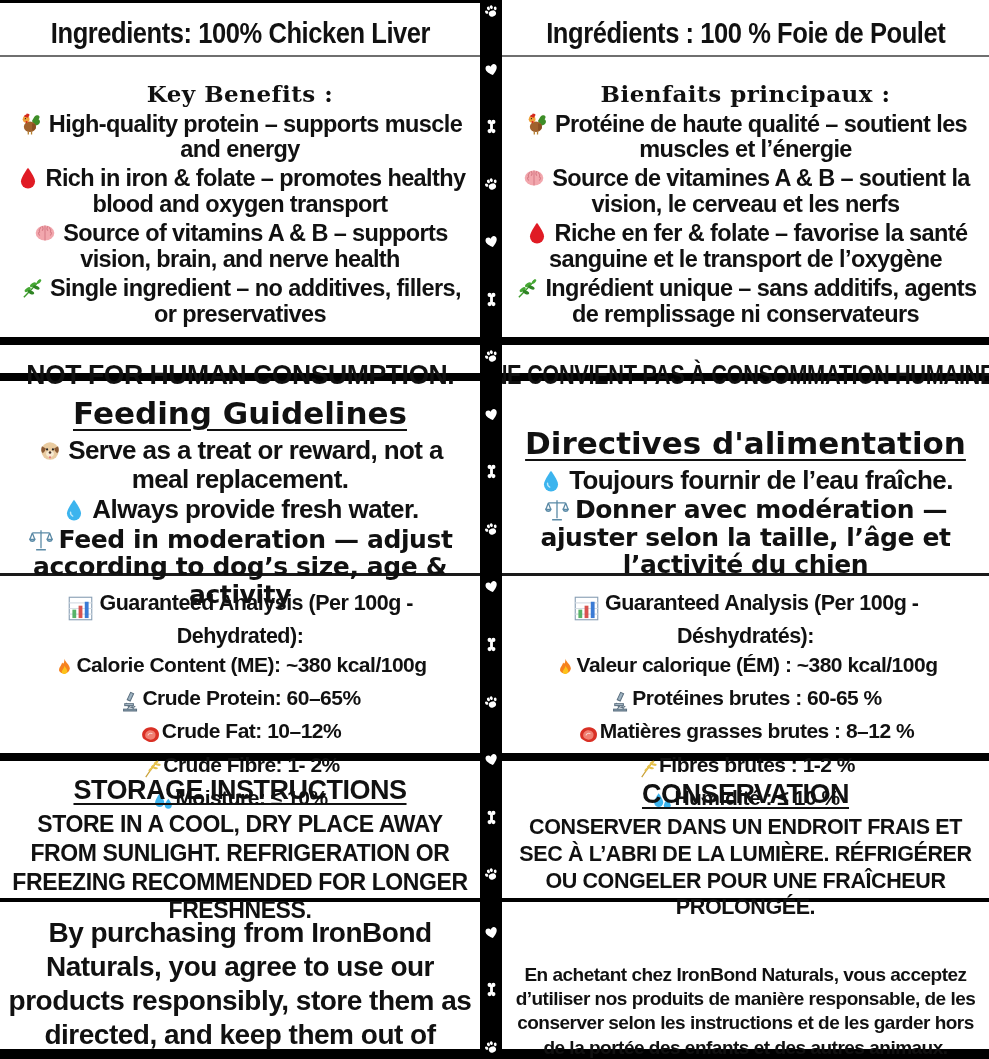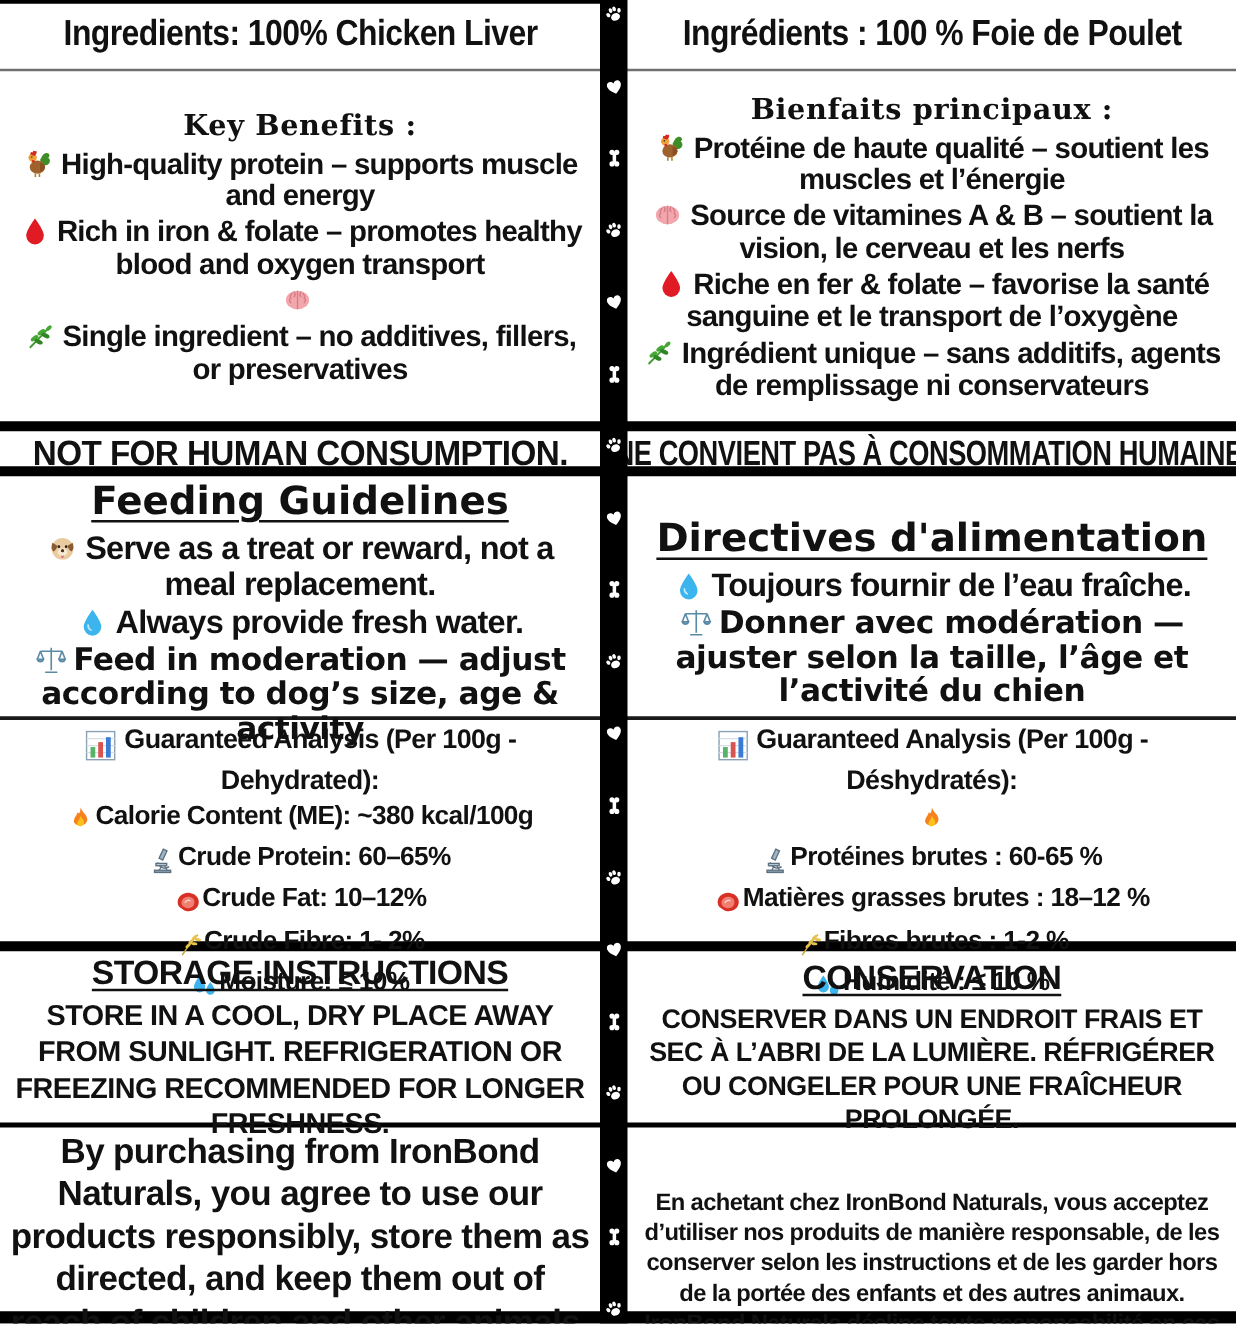--- a/index.html
+++ b/index.html
@@ -1,21 +1,21 @@
 <!DOCTYPE html>
 <html><head>
 <meta charset="utf-8">
 <style>
   * { margin:0; padding:0; box-sizing:border-box; }
   body { background:#e8e8e8; font-family:"Liberation Sans",sans-serif; color:#111; }
   .label { position:relative; width:989px; height:1059px; background:#fff; overflow:hidden; }
 
   .row { display:grid; grid-template-columns:480px 22px 487px; width:100%; }
   .cl { grid-column:1; } .cr { grid-column:3; }
-  .cell { display:flex; flex-direction:column; align-items:center; justify-content:center; text-align:center; padding:2px 6px; }
+  .cell { display:flex; flex-direction:column; align-items:center; justify-content:center; text-align:center; padding:2px 6px;margin-top:12px; }
 
   
   .r-ingredients { height:57px; border-bottom:2px solid #6f6f6f; }
   .r-benefits    { height:280px; }
   .r-banner      { height:44px; border-top:8px solid #000; border-bottom:8px solid #000; background:#fff; }
   .r-feeding     { height:195px; border-bottom:3px solid #1a1a1a; }
   .r-analysis    { height:185px; border-bottom:8px solid #000; }
   .r-storage     { height:141px; border-bottom:4px solid #000; }
   .r-disclaimer  { height:147px; }
   .bottom-bar    { height:10px; background:#000; width:100%; }
@@ -192,21 +192,21 @@
     <div class="cl cell">
       <div class="slab benefits-heading">Key Benefits :</div>
       <p class="bullet"><span class="ico"><svg viewBox="0 0 24 24">
               <use href="#sym-rooster"></use>
             </svg></span><span>High-quality protein – supports muscle and energy</span></p>
       <p class="bullet"><span class="ico"><svg viewBox="0 0 24 24">
               <use href="#sym-blood"></use>
             </svg></span><span>Rich in iron &amp; folate – promotes healthy blood and oxygen transport</span></p>
       <p class="bullet"><span class="ico"><svg viewBox="0 0 24 24">
               <use href="#sym-brain"></use>
-            </svg></span></p>
+            </svg></span><span>Source of vitamins A &amp; B – supports vision, brain, and nerve health</span></p>
       <p class="bullet"><span class="ico"><svg viewBox="0 0 24 24">
               <use href="#sym-herb"></use>
             </svg></span><span>Single ingredient – no additives, fillers, or preservatives</span></p>
     </div>
     <div class="cr cell">
       <div class="slab benefits-heading">Bienfaits principaux :</div>
       <p class="bullet"><span class="ico"><svg viewBox="0 0 24 24">
               <use href="#sym-rooster"></use>
             </svg></span><span>Protéine de haute qualité – soutient les muscles et l’énergie</span></p>
       <p class="bullet"><span class="ico"><svg viewBox="0 0 24 24">
@@ -274,27 +274,27 @@
       <p class="cond analysis-item"><span class="ico"><svg viewBox="0 0 24 24" style="width:23px;height:23px;vertical-align:-4px;">
               <use href="#sym-sweat"></use>
             </svg></span><span>Moisture: ≤ 10%</span></p>
     </div>
     <div class="cr cell">
       <p class="cond analysis-heading"><span class="ico"><svg viewBox="0 0 24 24" style="width:27px;height:27px;vertical-align:-6px;">
               <use href="#sym-chart"></use>
             </svg></span> <span>Guaranteed Analysis (Per 100g - Déshydratés):</span></p>
       <p class="cond analysis-item"><span class="ico"><svg viewBox="0 0 24 24" style="width:23px;height:23px;vertical-align:-4px;">
               <use href="#sym-fire"></use>
-            </svg></span></p>
+            </svg></span><span>Valeur calorique (ÉM) : ~380 kcal/100g</span></p>
       <p class="cond analysis-item"><span class="ico"><svg viewBox="0 0 24 24" style="width:23px;height:23px;vertical-align:-4px;">
               <use href="#sym-micro"></use>
             </svg></span><span>Protéines brutes : 60-65 %</span></p>
       <p class="cond analysis-item"><span class="ico"><svg viewBox="0 0 24 24" style="width:23px;height:23px;vertical-align:-4px;">
               <use href="#sym-meat"></use>
-            </svg></span><span>Matières grasses brutes : 18–12 %</span></p>
+            </svg></span><span>Matières grasses brutes : 8–12 %</span></p>
       <p class="cond analysis-item"><span class="ico"><svg viewBox="0 0 24 24" style="width:23px;height:23px;vertical-align:-4px;">
               <use href="#sym-wheat"></use>
             </svg></span><span>Fibres brutes : 1-2 %</span></p>
       <p class="cond analysis-item"><span class="ico"><svg viewBox="0 0 24 24" style="width:23px;height:23px;vertical-align:-4px;">
               <use href="#sym-sweat"></use>
             </svg></span><span>Humidité : ≤ 10 %</span></p>
     </div>
   </div>
 
   <div class="row r-storage">

